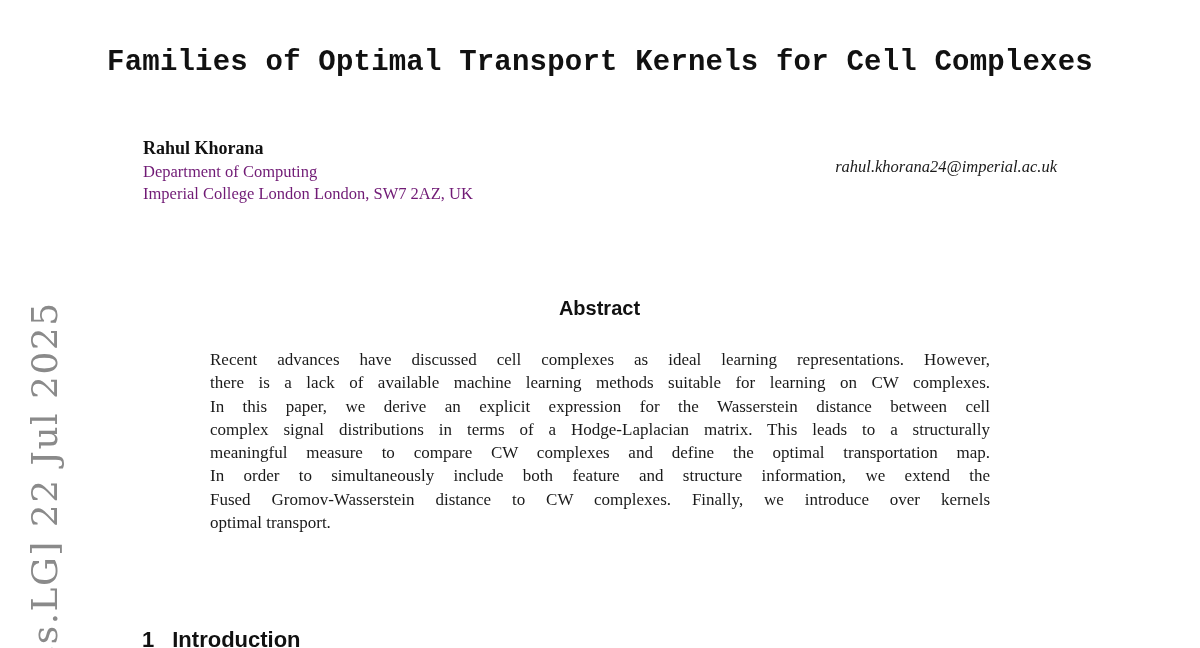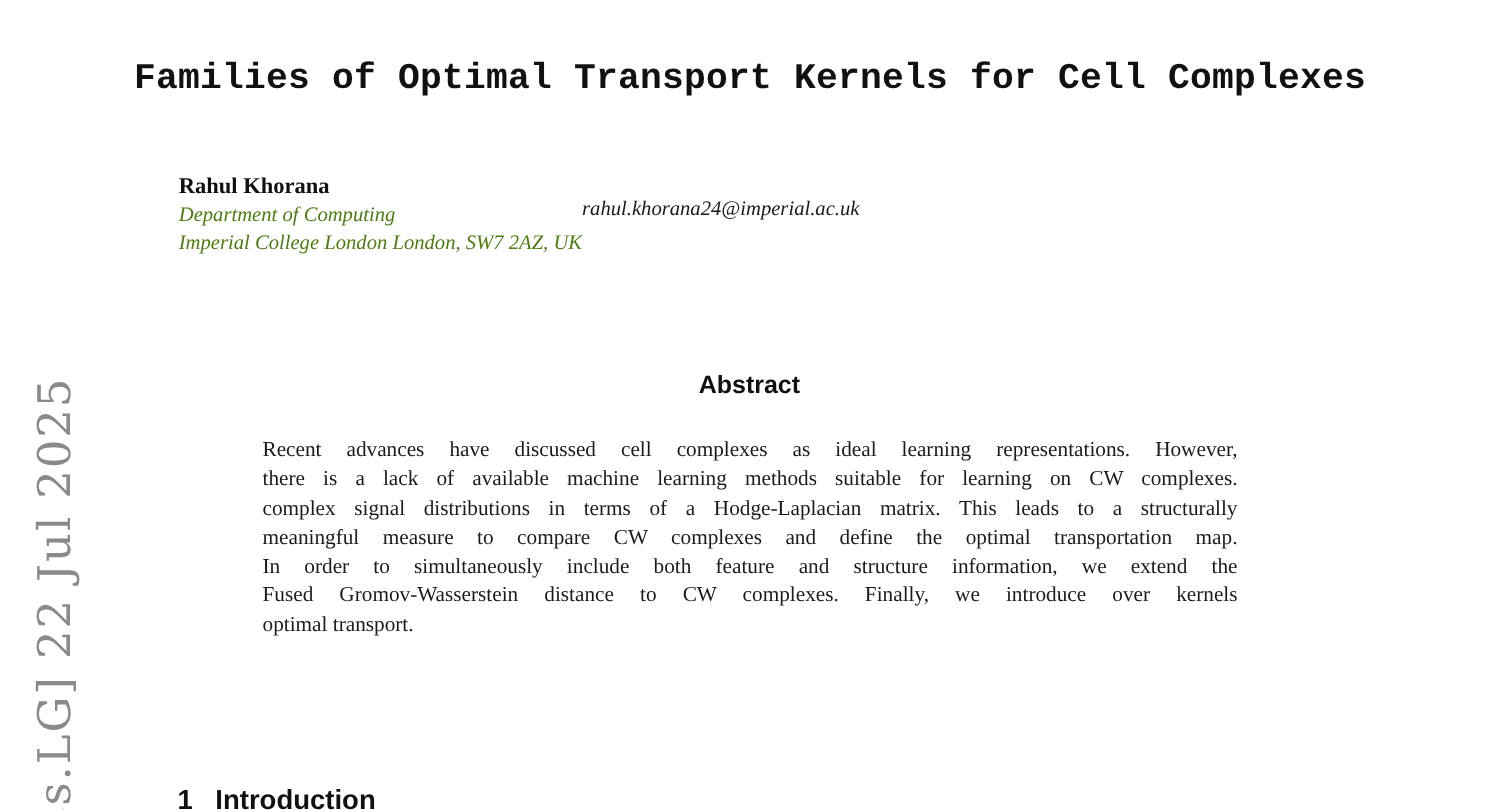--- a/index.html
+++ b/index.html
@@ -45,33 +45,33 @@
     font-size: 29px;
     letter-spacing: 0.2px;
     color: #111111;
   }
   .author-row {
     position: absolute;
     top: 136px;
     left: 143px;
     width: 914px;
     display: flex;
+    justify-content: space-between;
     align-items: flex-start;
   }
   .author-name {
     font-weight: 700;
     font-size: 18px;
     line-height: 25px;
     color: #111111;
   }
   .author-affil {
-    font-style: italic;
     font-size: 16.5px;
     line-height: 22px;
-    color: #4d7c0f;
+    color: #701a75;
   }
   .author-email {
     font-style: italic;
     font-size: 16.5px;
     line-height: 22px;
     margin-top: 20px;
     color: #1a1a1a;
   }
   .abstract-heading {
     position: absolute;
@@ -132,20 +132,21 @@
       <div class="author-affil">Imperial College London London, SW7 2AZ, UK</div>
     </div>
     <div class="author-email">rahul.khorana24@imperial.ac.uk</div>
   </div>
 
   <div class="abstract-heading">Abstract</div>
 
   <div class="abstract-body">
     <div class="abs-line">Recent advances have discussed cell complexes as ideal learning representations. However,</div>
     <div class="abs-line">there is a lack of available machine learning methods suitable for learning on CW complexes.</div>
+    <div class="abs-line">In this paper, we derive an explicit expression for the Wasserstein distance between cell</div>
     <div class="abs-line">complex signal distributions in terms of a Hodge-Laplacian matrix. This leads to a structurally</div>
     <div class="abs-line">meaningful measure to compare CW complexes and define the optimal transportation map.</div>
     <div class="abs-line">In order to simultaneously include both feature and structure information, we extend the</div>
     <div class="abs-line">Fused Gromov-Wasserstein distance to CW complexes. Finally, we introduce over kernels</div>
     <div class="abs-line last">optimal transport.</div>
   </div>
 
   <div class="section-heading">
     <span class="sec-num">1</span><span class="sec-title">Introduction</span>
   </div>

